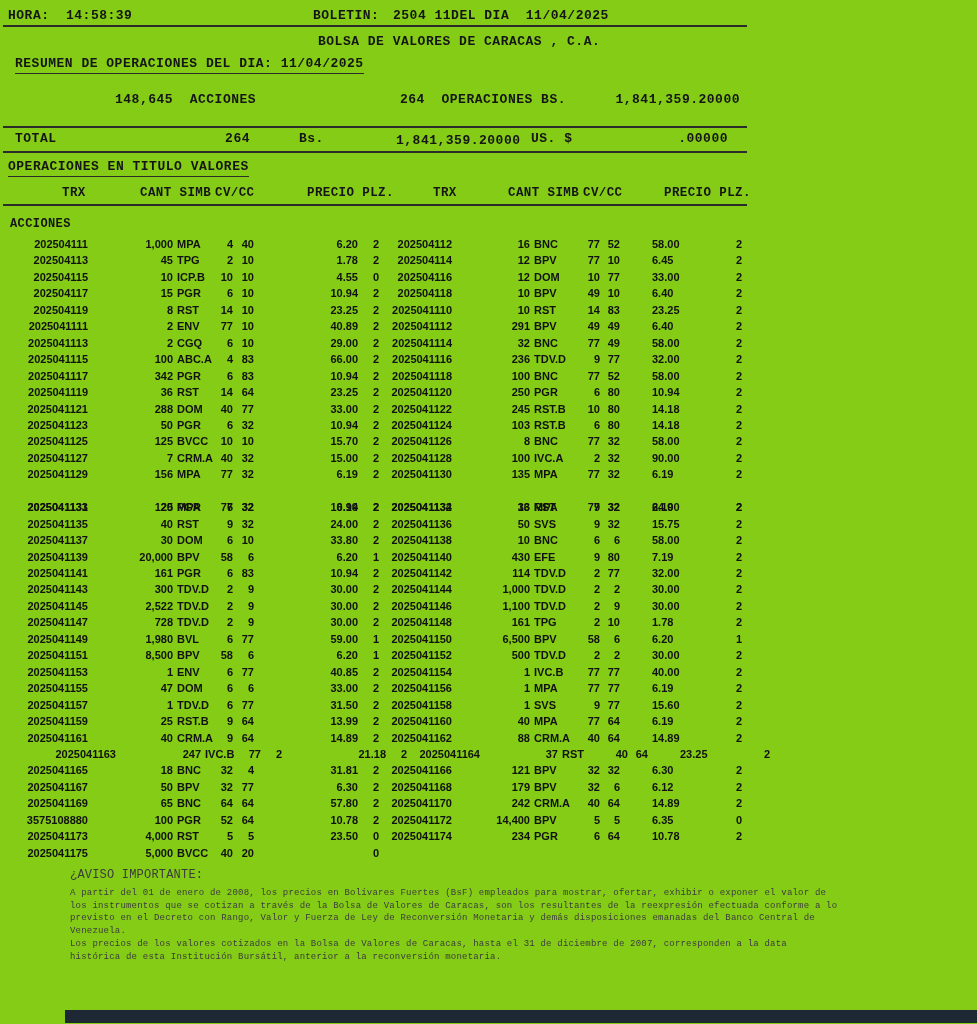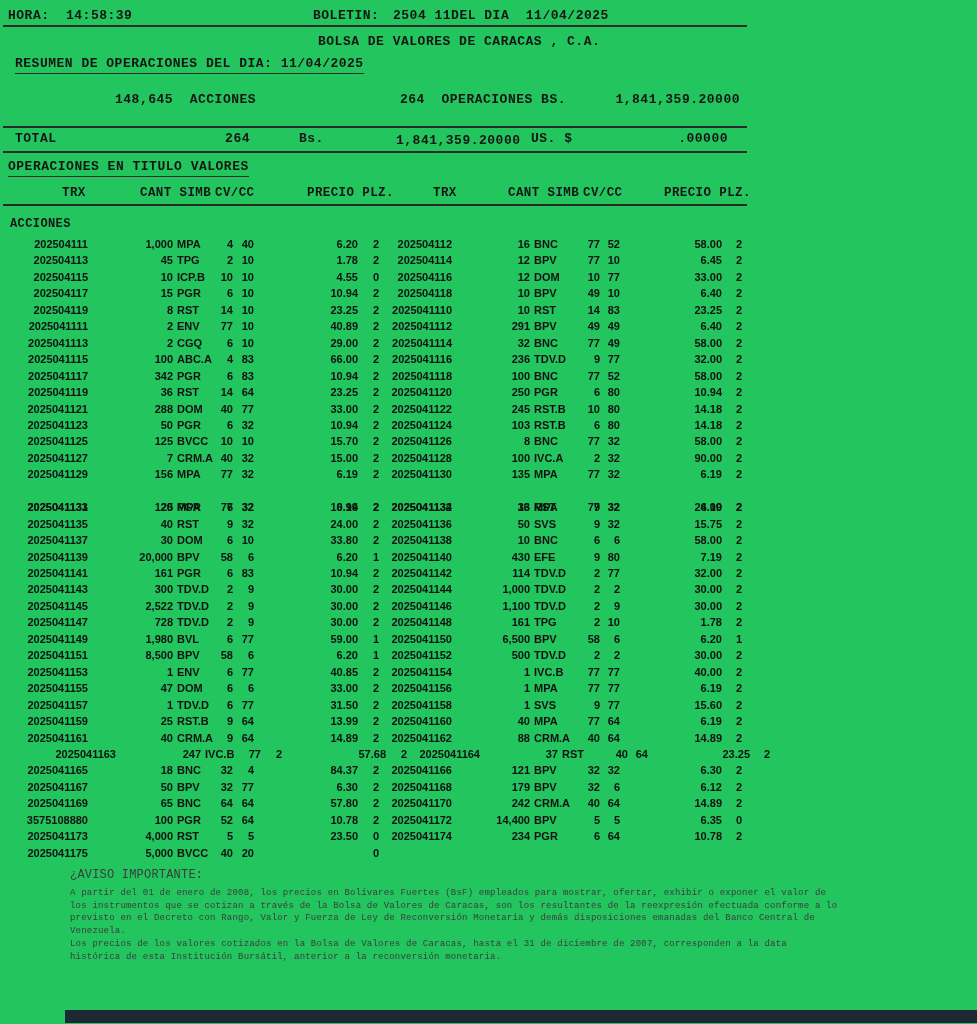--- a/index.html
+++ b/index.html
@@ -1,17 +1,17 @@
 <!DOCTYPE html>
 <html><head>
 <meta charset="utf-8">
 <style>
   html,body{margin:0;padding:0;}
   body{width:977px;height:1024px;position:relative;background:#ffffff;overflow:hidden;}
-  .page{position:absolute;left:0;top:0;width:977px;height:1024px;background:#22c55e;
+  .page{position:absolute;left:0;top:0;width:977px;height:1024px;background:#84cc16;
         font-family:"Liberation Mono", monospace;color:#151515;}
   .mono{font-family:"Liberation Mono", monospace;}
   .abs{position:absolute;white-space:pre;}
   .b{font-weight:bold;}
   .rule{position:absolute;left:3px;width:744px;height:2px;background:#2b2b2b;}
   .h13{font-size:13px;letter-spacing:0.5px;}
   .underline{border-bottom:1.5px solid #2b2b2b;padding-bottom:2px;}
   
   #rows{position:absolute;left:0;top:0;width:977px;height:1024px;}
   .row{position:absolute;left:0;height:16px;width:780px;
@@ -22,21 +22,21 @@
   .c-lsym  {left:177px;width:56px; text-align:left; display:inline-block;}
   .c-lcv   {left:200px;width:33px; text-align:right;display:inline-block;}
   .c-lcc   {left:234px;width:20px; text-align:right;display:inline-block;}
   .c-lpre  {left:288px;width:70px; text-align:right;display:inline-block;}
   .c-lplz  {left:364px;width:15px; text-align:right;display:inline-block;}
   .c-rtrx  {left:374px;width:78px; text-align:right;display:inline-block;}
   .c-rcant {left:455px;width:75px; text-align:right;display:inline-block;}
   .c-rsym  {left:534px;width:56px; text-align:left; display:inline-block;}
   .c-rcv   {left:566px;width:34px; text-align:right;display:inline-block;}
   .c-rcc   {left:602px;width:18px; text-align:right;display:inline-block;}
-  .c-rpre  {left:652px;width:70px; text-align:right;display:inline-block;}
+  .c-rpre  {left:652px;width:70px; text-align:left;display:inline-block;}
   .c-rplz  {left:727px;width:15px; text-align:right;display:inline-block;}
   .colhead{font-family:"Liberation Mono", monospace;font-weight:bold;font-size:12.5px;letter-spacing:0.4px;}
   .foot{font-family:"Liberation Mono", monospace;font-size:9px;color:#3c3c3c;letter-spacing:0.2px;}
   .endbar{position:absolute;left:65px;top:1010px;width:912px;height:13px;background:#1d2834;}
 </style>
 </head>
 <body>
 
 <div class="page">
 
@@ -573,37 +573,37 @@
         <span class="c-rcc">64</span>
         <span class="c-rpre">14.89</span>
         <span class="c-rplz">2</span>
       </div>
       <div class="row" style="top: 747.95px; margin-left: 28px;">
         <span class="c-ltrx">2025041163</span>
         <span class="c-lcant">247</span>
         <span class="c-lsym">IVC.B</span>
         <span class="c-lcv">77</span>
         <span class="c-lcc">2</span>
-        <span class="c-lpre">57.68</span>
+        <span class="c-lpre">21.18</span>
         <span class="c-lplz">2</span>
         <span class="c-rtrx">2025041164</span>
         <span class="c-rcant">37</span>
         <span class="c-rsym">RST</span>
         <span class="c-rcv">40</span>
         <span class="c-rcc">64</span>
         <span class="c-rpre">23.25</span>
         <span class="c-rplz">2</span>
       </div>
       <div class="row" style="top: 764.4px;">
         <span class="c-ltrx">2025041165</span>
         <span class="c-lcant">18</span>
         <span class="c-lsym">BNC</span>
         <span class="c-lcv">32</span>
         <span class="c-lcc">4</span>
-        <span class="c-lpre">84.37</span>
+        <span class="c-lpre">31.81</span>
         <span class="c-lplz">2</span>
         <span class="c-rtrx">2025041166</span>
         <span class="c-rcant">121</span>
         <span class="c-rsym">BPV</span>
         <span class="c-rcv">32</span>
         <span class="c-rcc">32</span>
         <span class="c-rpre">6.30</span>
         <span class="c-rplz">2</span>
       </div>
       <div class="row" style="top: 780.85px;">

